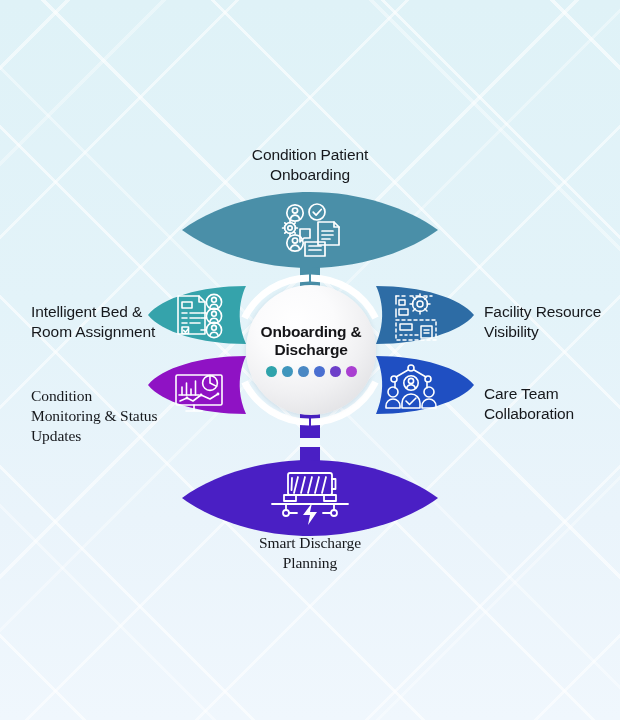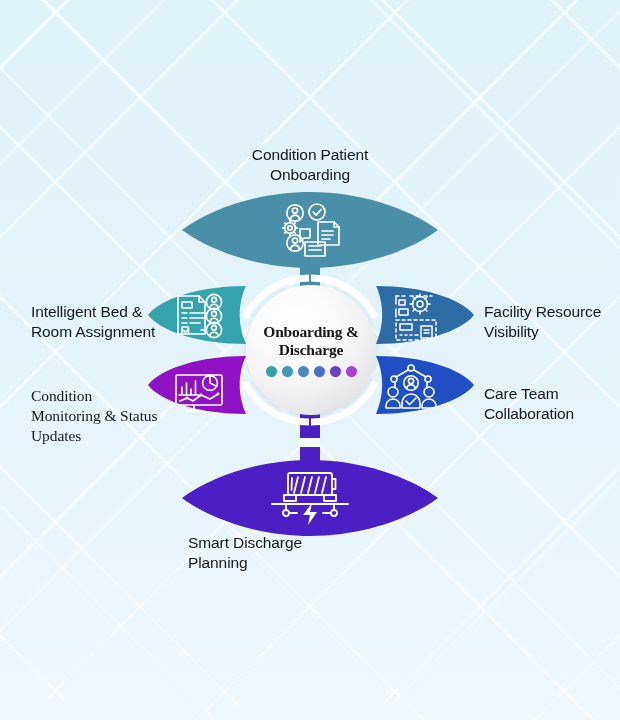--- a/index.html
+++ b/index.html
@@ -85,21 +85,22 @@
   .label-top {
     left: 188px;
     top: 145px;
     width: 244px;
     text-align: center;
   }
   .label-bottom {
     left: 188px;
     top: 533px;
     width: 244px;
-    text-align: left;
+    text-align: center;
+    font-family: Liberation Serif, serif;
   }
   .label-left {
     left: 22px;
     width: 150px;
     text-align: left;
     margin-left: 9px;
   }
   .label-right {
     left: 484px;
     width: 140px;
@@ -120,21 +121,21 @@
     border-radius: 50%;
     background: radial-gradient(circle at 38% 30%,
       #ffffff 0%, #fbfbfc 32%, #f0f0f2 58%, #e2e2e5 82%, #d4d5d9 100%);
     box-shadow: 0 1px 5px rgba(30,60,90,0.13);
     display: flex;
     flex-direction: column;
     align-items: center;
     justify-content: center;
   }
   .hub-title {
-    font-family: Liberation Serif, serif;
+    font-family: Liberation Sans, sans-serif;
     font-size: 15.5px;
     font-weight: bold;
     color: #151518;
     text-align: center;
     line-height: 1.16;
     letter-spacing: -0.2px;
     white-space: pre-line;
     margin-bottom: 7px;
   }
   .hub-dots {

